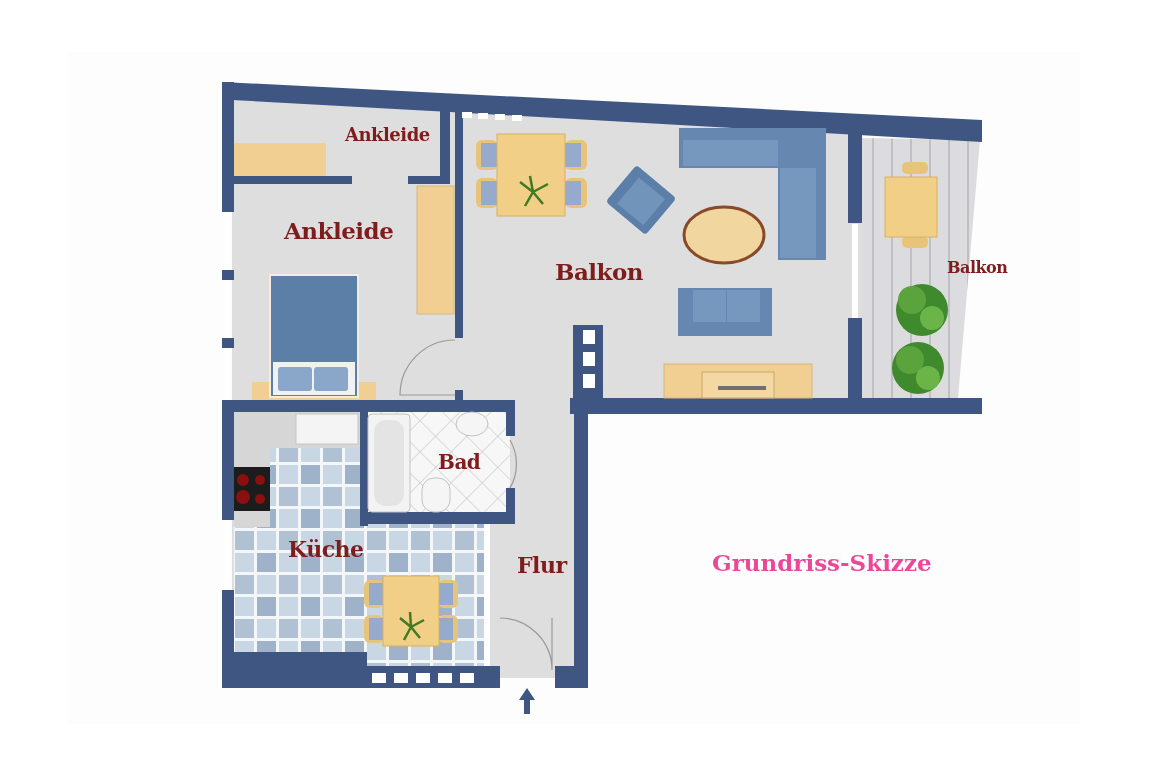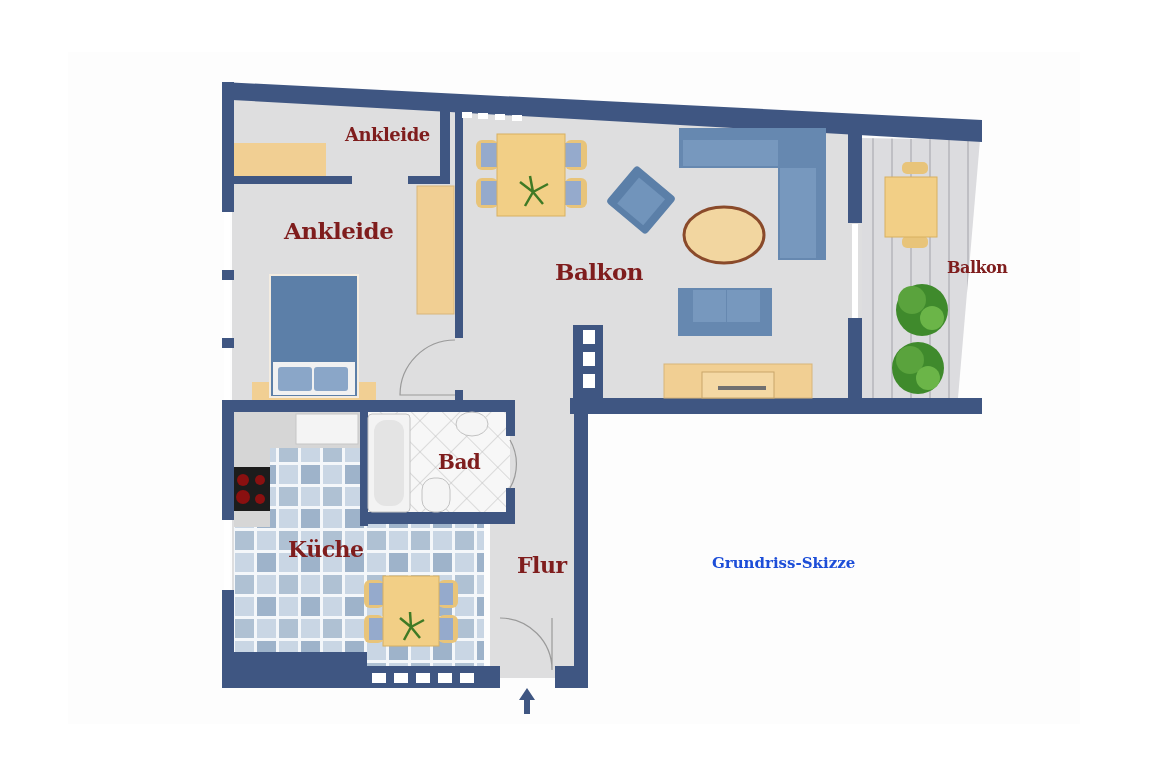--- a/index.html
+++ b/index.html
@@ -1,20 +1,20 @@
 <!DOCTYPE html>
 <html><head>
 <meta charset="utf-8">
 <style>
   html,body{margin:0;padding:0;background:#ffffff;}
   body{width:1149px;height:768px;position:relative;overflow:hidden;font-family:"DejaVu Serif",serif;}
   .sheet{position:absolute;left:68px;top:52px;width:1012px;height:672px;background:#fdfdfd;}
   svg{position:absolute;left:0;top:0;}
   .lbl{position:absolute;font-family:"DejaVu Serif",serif;font-weight:bold;color:#7f1d1d;white-space:nowrap;letter-spacing:-0.5px;}
-  .caption{position:absolute;font-family:"DejaVu Serif",serif;font-weight:bold;color:#1d4ed8;font-size:15px;line-height:42px;white-space:nowrap;}
+  .caption{position:absolute;font-family:"DejaVu Serif",serif;font-weight:bold;color:#ec4899;font-size:23px;line-height:42px;white-space:nowrap;}
 </style>
 </head>
 <body>
 
 <div class="sheet"></div>
 
 <svg width="1149" height="768" viewBox="0 0 1149 768">
   <defs>
     <pattern id="tiles" x="234" y="420" width="22" height="22" patternUnits="userSpaceOnUse">
       <rect width="22" height="22" fill="#f4f7fa"></rect>

